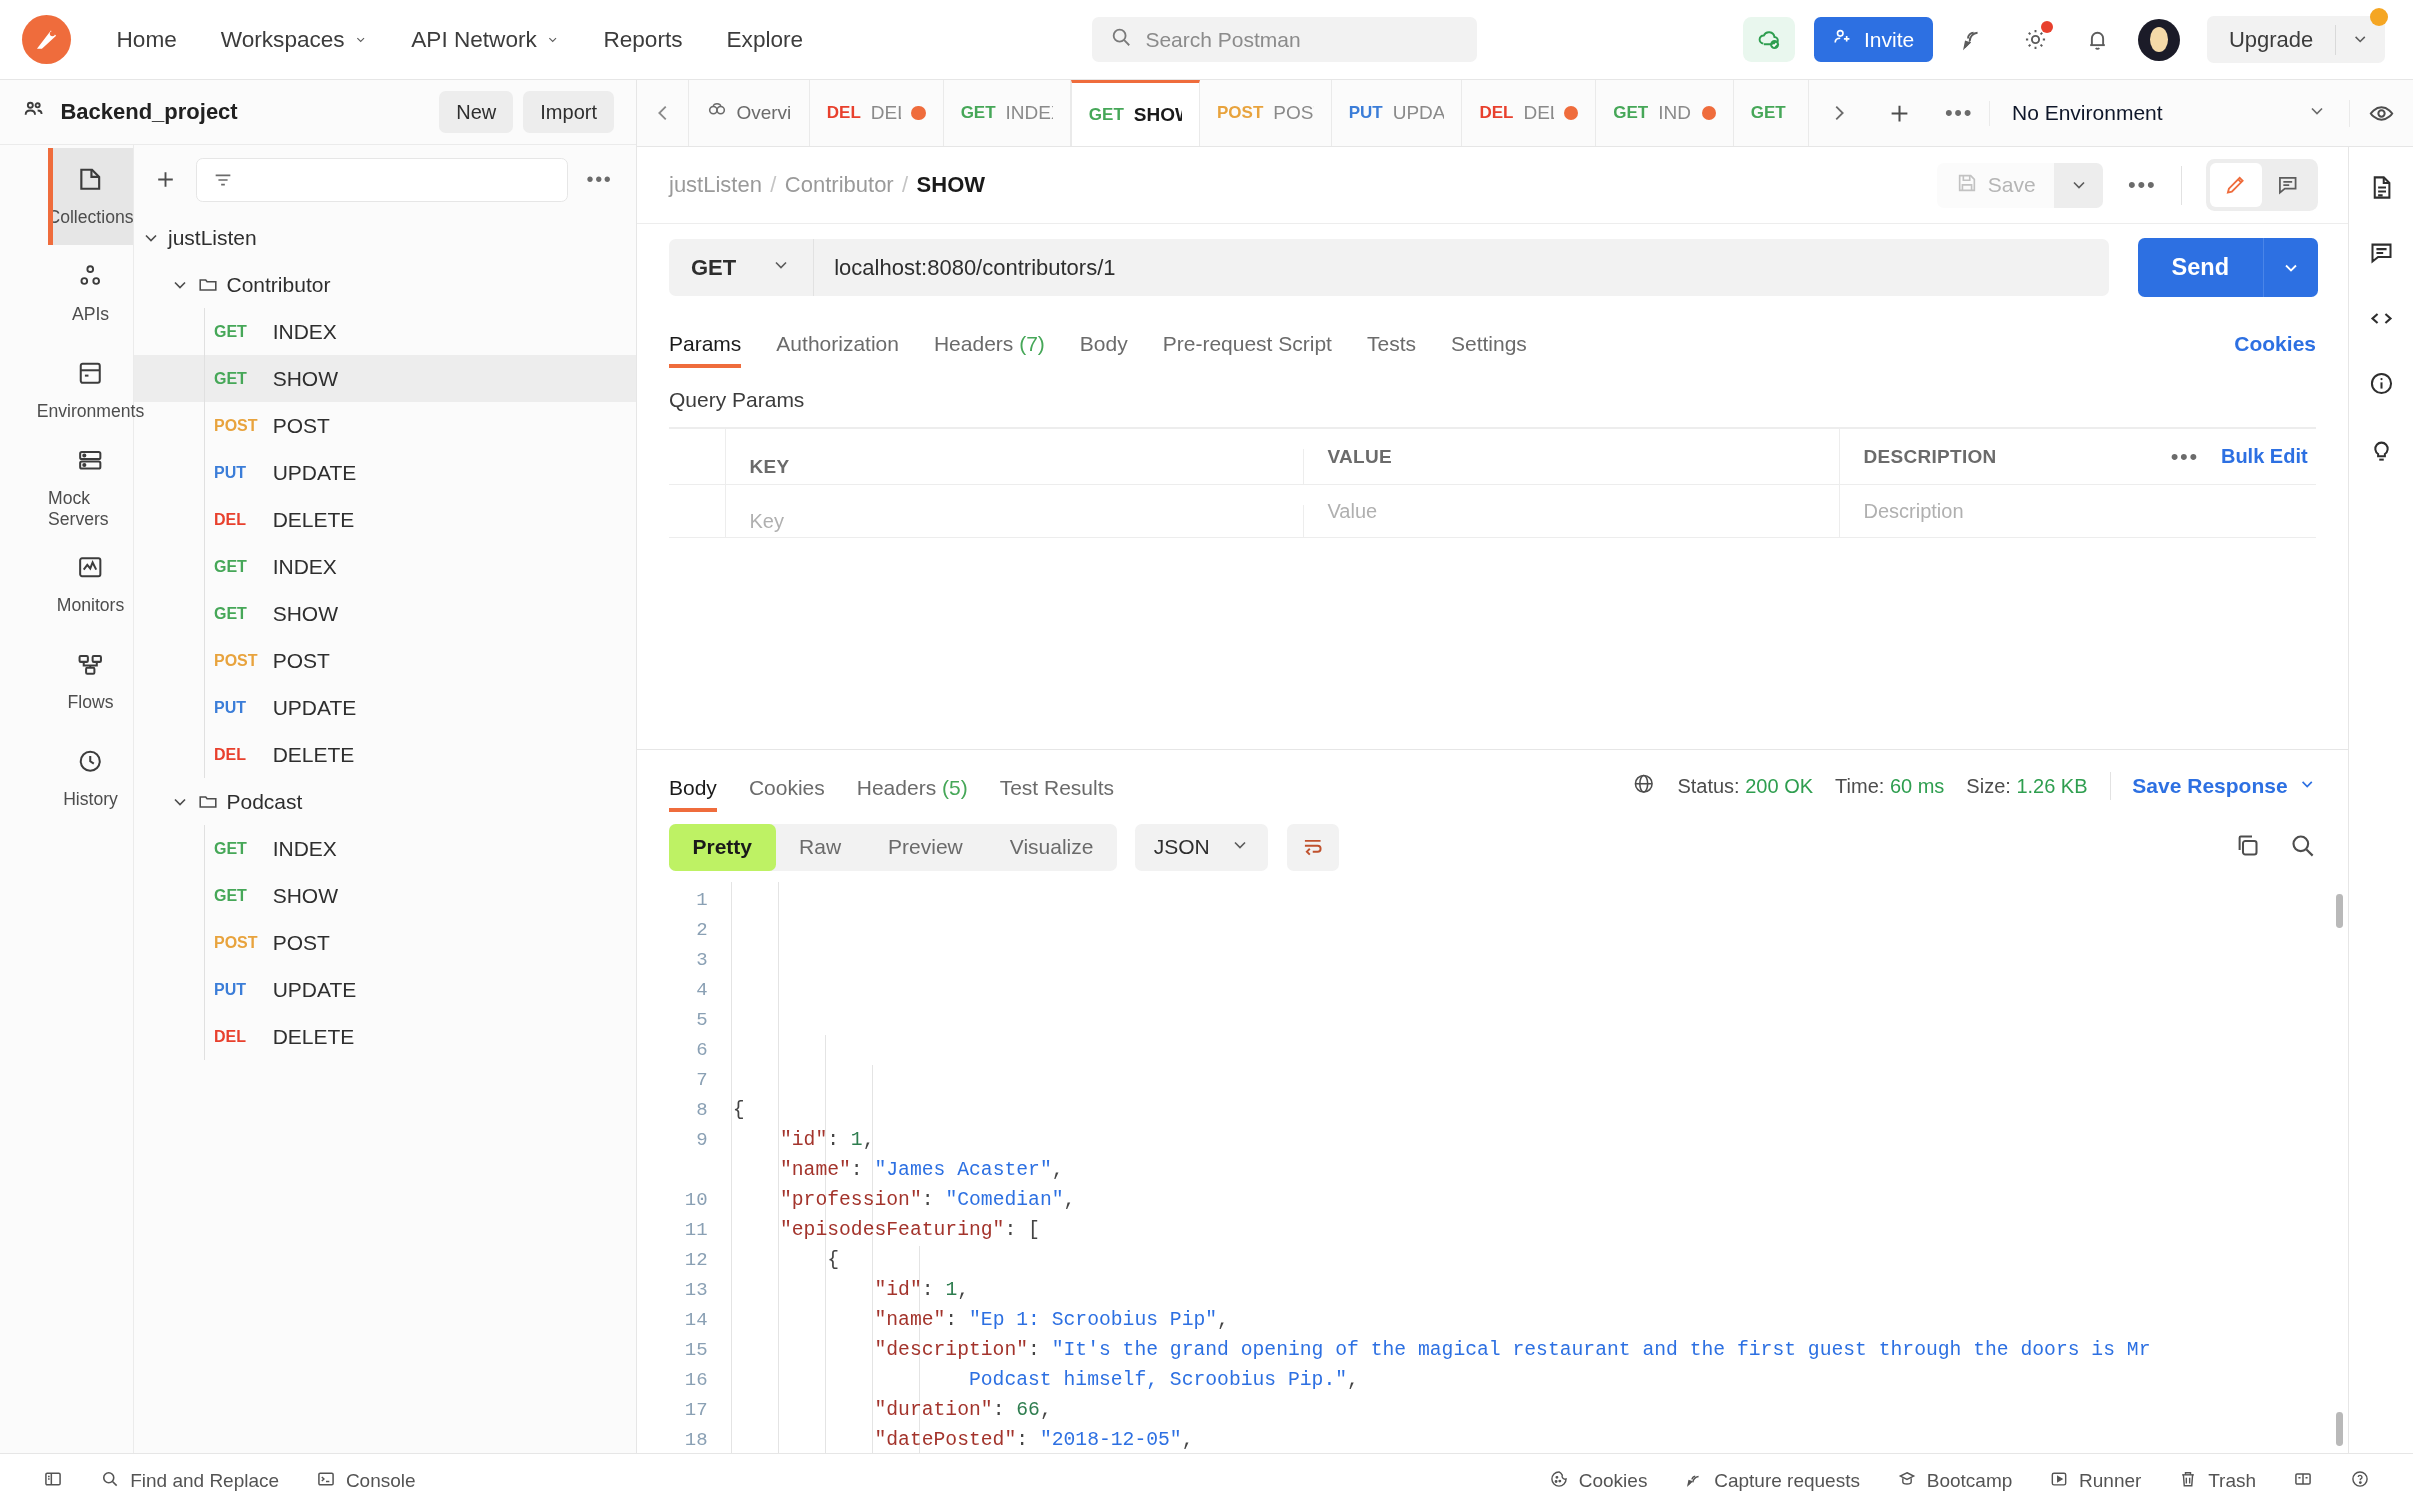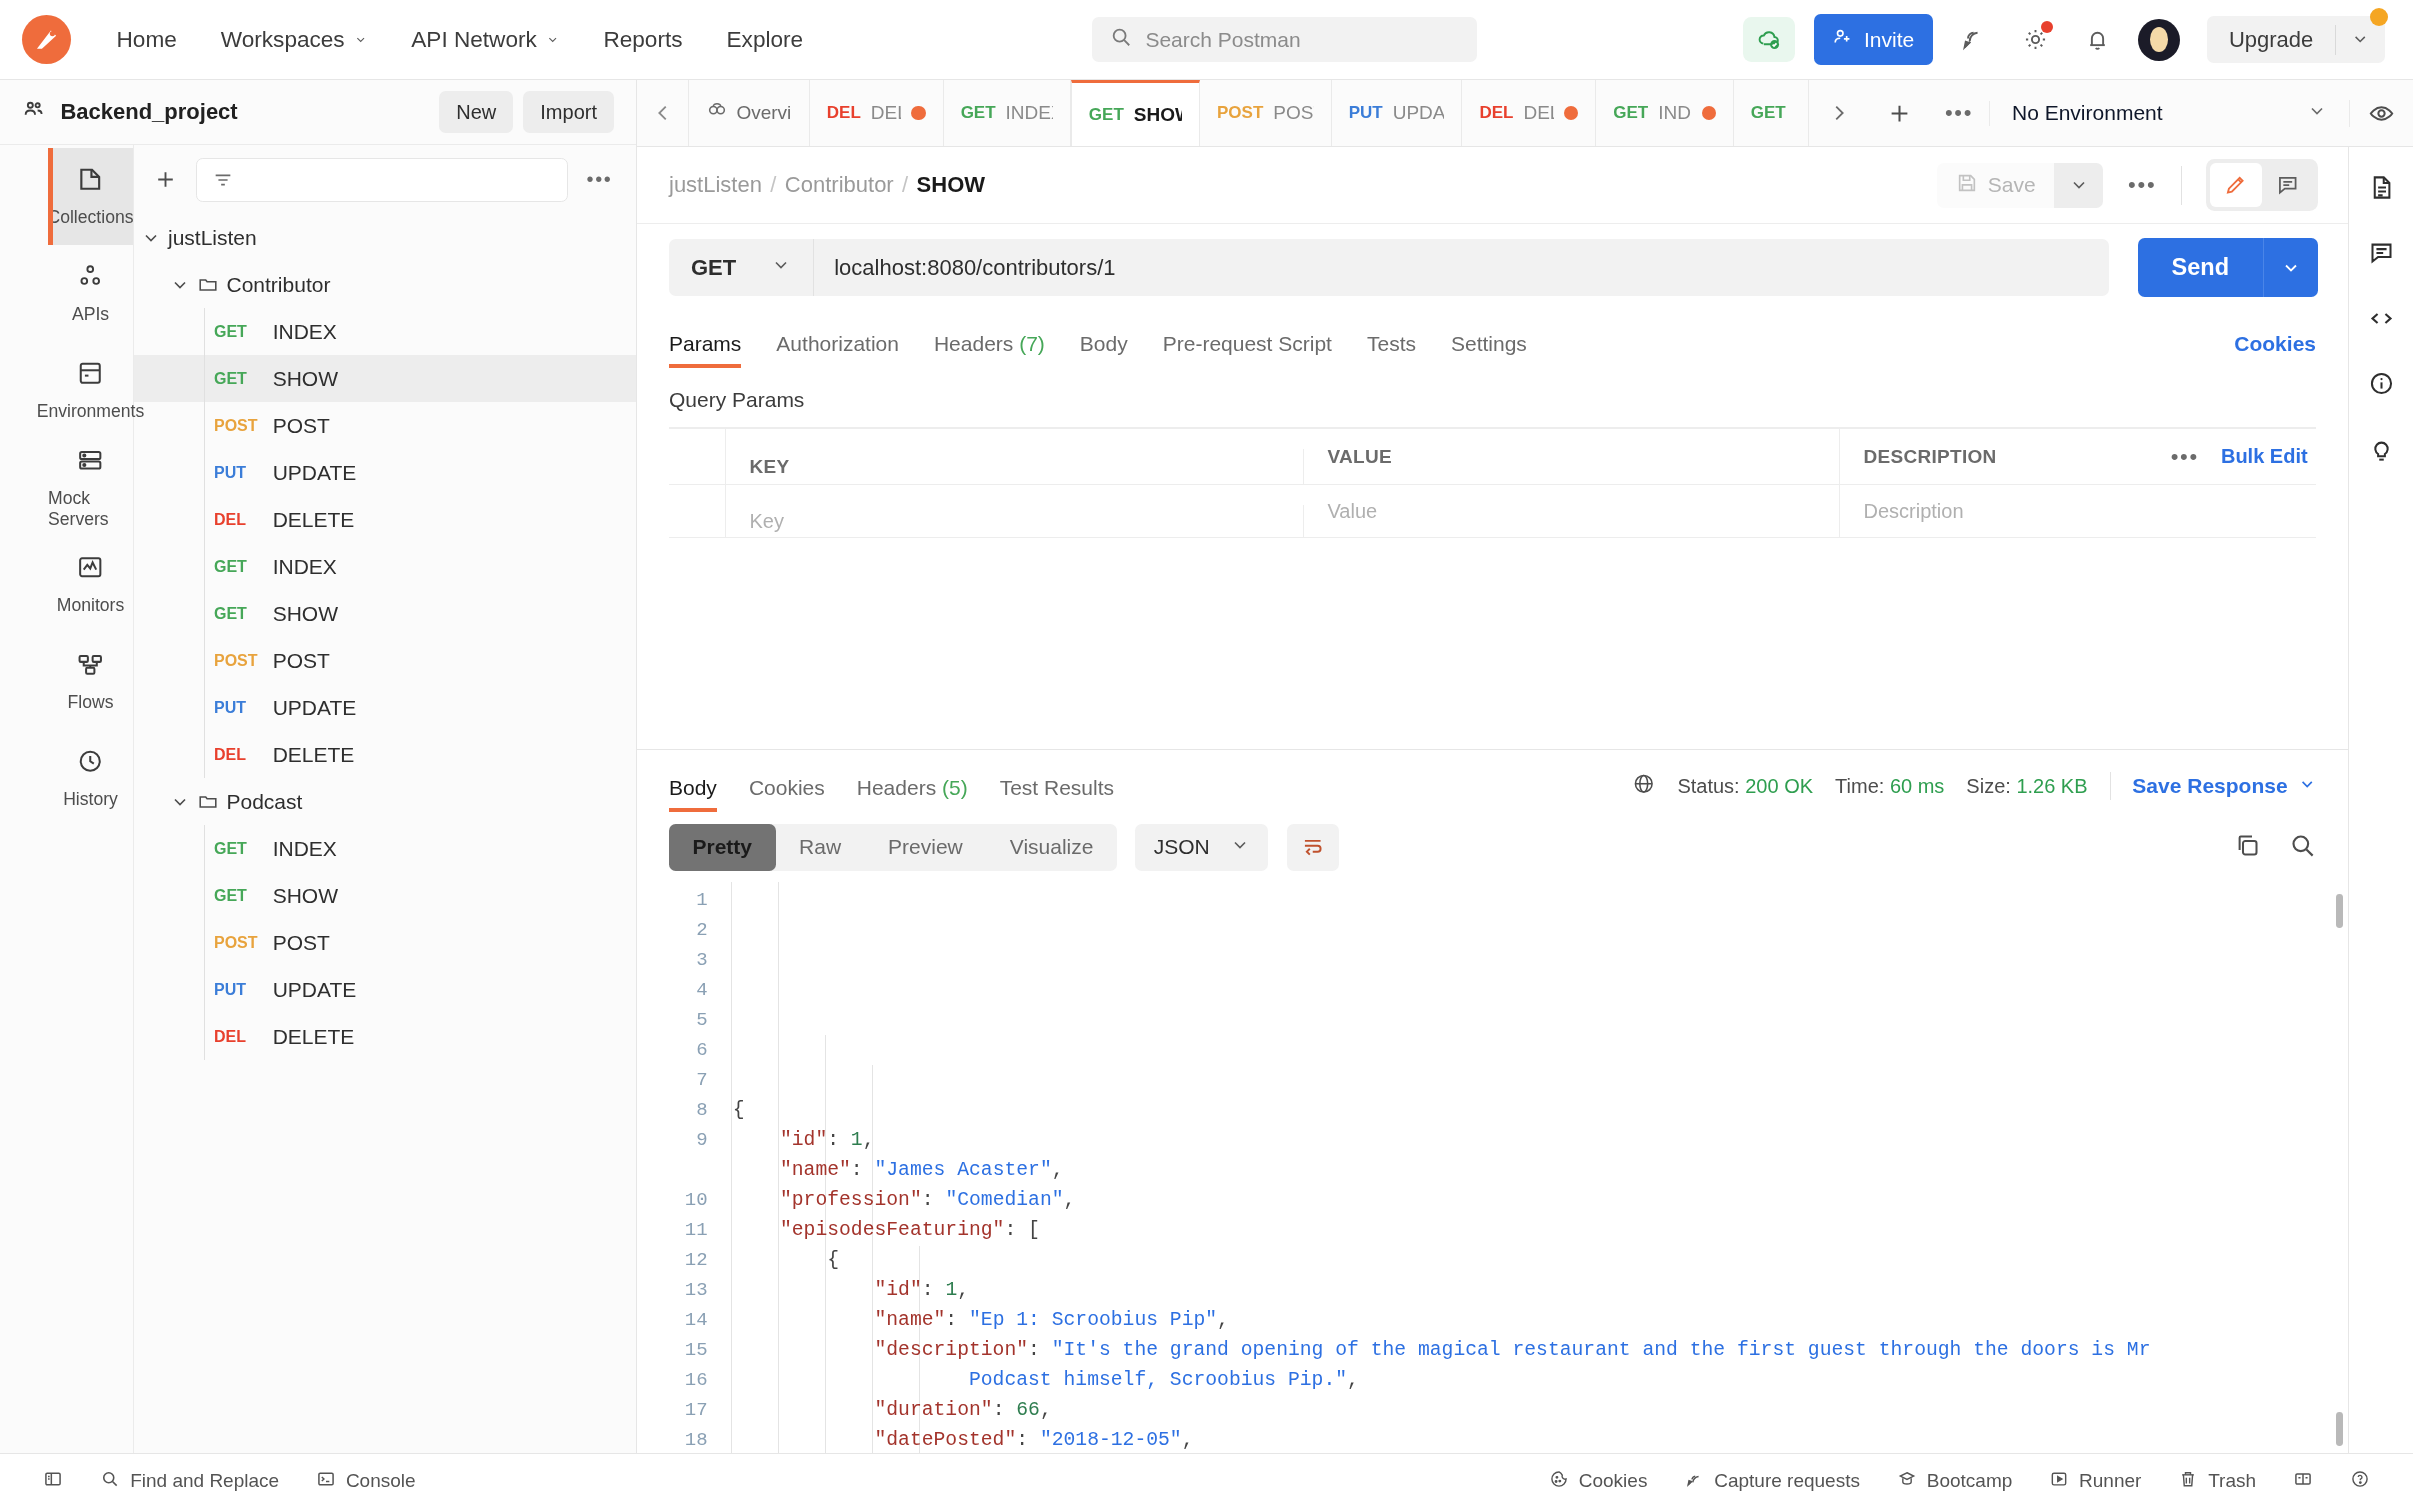--- a/index.html
+++ b/index.html
@@ -35,21 +35,21 @@
     display: flex; align-items: center; gap: 13.4px; padding: 0 18.4px;
     color: #8b8b8b; font-size: 21px;
   }
   .searchbox svg { width: 22px; height: 22px; flex: 0 0 22px; }
   .top-right { display: flex; align-items: center; gap: 18.4px; }
   .cloud-chip {
     width: 52px; height: 45px; border-radius: 8.4px; background: #e9f7ee;
     display: flex; align-items: center; justify-content: center;
   }
   .invite-btn {
-    background: #2d70e2; color: #fff; border-radius: 6.7px; height: 51px;
+    background: #2d70e2; color: #fff; border-radius: 6.7px; height: 45px;
     display: flex; align-items: center; gap: 10px; padding: 0 18.4px;
     font-size: 21px; white-space: nowrap;
   }
   .icon-btn { width: 44px; height: 44px; display:flex; align-items:center; justify-content:center; position: relative; }
   .icon-btn svg { width: 27px; height: 27px; }
   .reddot { position: absolute; top: 3.4px; right: 4.2px; width: 12.6px; height: 12.6px; background: #e8402d; border-radius: 50%; }
   .avatar {
     width: 42px; height: 42px; border-radius: 50%;
     background: #1b1b28; display:flex; align-items:center; justify-content:center;
   }
@@ -198,21 +198,21 @@
   
   .respwrap { border-top: 0.8px solid #e6e6e6; display: flex; flex-direction: column; flex: 0 0 auto; min-height: 0; }
   .resphead { height: 62px; display: flex; align-items: flex-end; padding: 0 32px; gap: 32px; }
   .meta { margin-left: auto; display: flex; align-items: center; gap: 22px; padding-bottom: 11.7px; font-size: 20px; color: #4d4d4d; }
   .meta .grn { color: #2e9e4f; }
   .meta-div { width: 0.8px; height: 28.5px; background: #e2e2e2; }
   .savresp { color: #2d70e2; font-weight: bold; font-size: 21px; display: flex; align-items: center; gap: 10px; }
   .viewbar { height: 70px; display: flex; align-items: center; padding: 0 32px; gap: 18.4px; }
   .pillgroup { display: flex; background: #f2f2f2; border-radius: 6.7px; }
   .pill { padding: 0 23.5px; height: 47px; display: flex; align-items: center; font-size: 21px; color: #6b6b6b; border-radius: 6.7px; }
-  .pill.on { background: #737373; color: #1a1a1a; font-weight: bold; }
+  .pill.on { background: #bef264; color: #1a1a1a; font-weight: bold; }
   .jsonsel { height: 47px; background: #f2f2f2; border-radius: 6.7px; display: flex; align-items: center; gap: 20px; padding: 0 18.4px; font-size: 21px; color: #2e2e2e; }
   .wrapbtn { height: 47px; width: 52px; background: #f2f2f2; border-radius: 6.7px; display: flex; align-items:center; justify-content:center; }
   .viewbar-right { margin-left: auto; display: flex; gap: 28.5px; }
 
   
   .codearea { flex: 1; display: flex; min-height: 0; position: relative; overflow: hidden; padding-left: 32px; }
   .gutter { width: 52px; flex: 0 0 52px; text-align: right; padding-right: 13.4px; color: #8aa0b4; font-family: "Liberation Mono", monospace; font-size: 19px; line-height: 30px; padding-top: 3.4px; }
   .code { flex: 1; font-family: "Liberation Mono", monospace; font-size: 19.7px; line-height: 30px; padding-top: 3.4px; white-space: pre; color: #2e2e2e; overflow: hidden; position: relative; padding-left: 11.7px;}
   .k { color: #a3342c; }
   .s { color: #2d70e2; }

